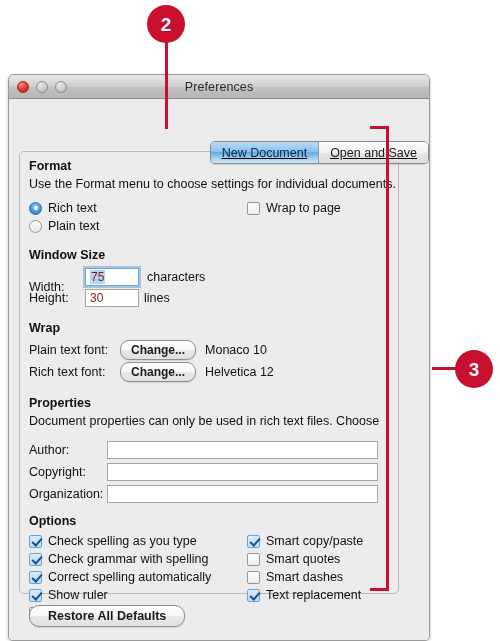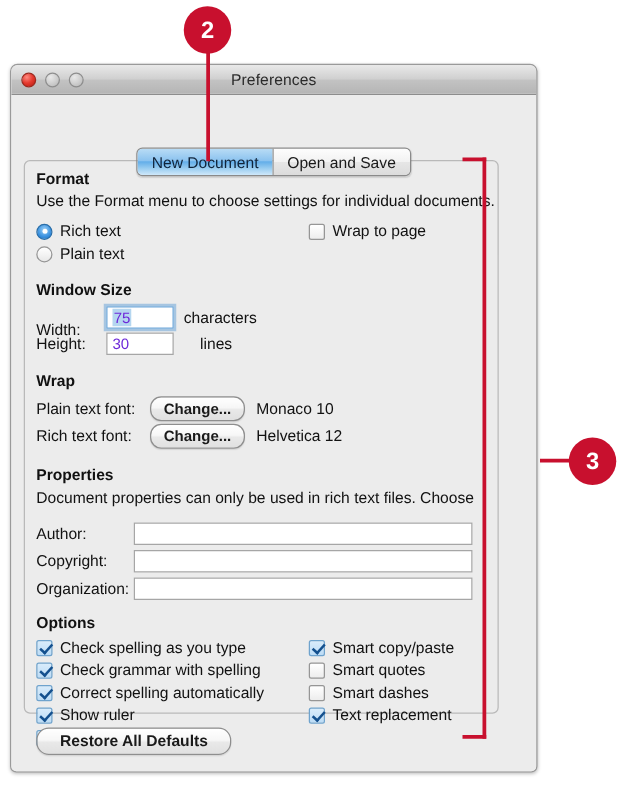--- a/index.html
+++ b/index.html
@@ -38,21 +38,21 @@
   
   .bracket {
     position: absolute;
     z-index: 5;
     background: #c8102e;
   }
 
   
   .window {
     position: absolute;
-    left: 8px; top: 51px;
+    left: 8px; top: 74px;
     width: 422px; height: 567px;
     background: #ececec;
     border: 1px solid #9a9a9a;
     border-radius: 6px 6px 5px 5px;
     box-shadow: 0 1px 3px rgba(0,0,0,0.25);
     box-sizing: border-box;
     overflow: hidden;
   }
   .titlebar {
     height: 23px;
@@ -97,22 +97,23 @@
     height: calc(100% - 23px);
     background: #ececec;
   }
 
   
   .tabbar {
     position: absolute;
     left: 0; right: 0;
     top: 42px;
     display: flex;
-    justify-content: center;
+    justify-content: flex-end;
     z-index: 4;
+    text-decoration: underline;
   }
   .tabgroup {
     display: flex;
     border: 1px solid #8a8a8a;
     border-radius: 5px;
     overflow: hidden;
     box-shadow: 0 1px 1px rgba(0,0,0,0.12);
     height: 21px;
   }
   .tab {
@@ -213,21 +214,21 @@
     border-width: 0 2px 2px 0;
     transform: rotate(42deg);
   }
 
   
   .field {
     border: 1px solid #a6a6a6;
     background: #ffffff;
     box-sizing: border-box;
     font-size: 12px;
-    color: #6d28d9;
+    color: #7f1d1d;
     display: flex;
     align-items: center;
     padding: 0 4px;
     height: 18px;
   }
   .field.focused {
     border-color: #6ea6d8;
     box-shadow: 0 0 0 2px rgba(110,166,216,0.55);
   }
   .sel {
@@ -338,21 +339,21 @@
         <span class="field focused" style="width:54px;">
           <span class="sel">75</span>
         </span>
         <span class="lbl" style="margin-left:8px;">characters</span>
       </div>
       <div class="row" style="height:21px;">
         <span class="lbl" style="width:56px;">Height:</span>
         <span class="field" style="width:54px;">
           <span>30</span>
         </span>
-        <span class="lbl" style="margin-left:21px;">lines</span>
+        <span class="lbl" style="margin-left:5px;">lines</span>
       </div>
 
       <div class="spacer-md"></div>
 
       <h3 class="sect">Wrap</h3>
       <div class="row" style="height:22px;">
         <span class="lbl" style="width:91px;">Plain text font:</span>
         <span class="btn">Change...</span>
         <span class="lbl" style="margin-left:9px;">Monaco 10</span>
       </div>

